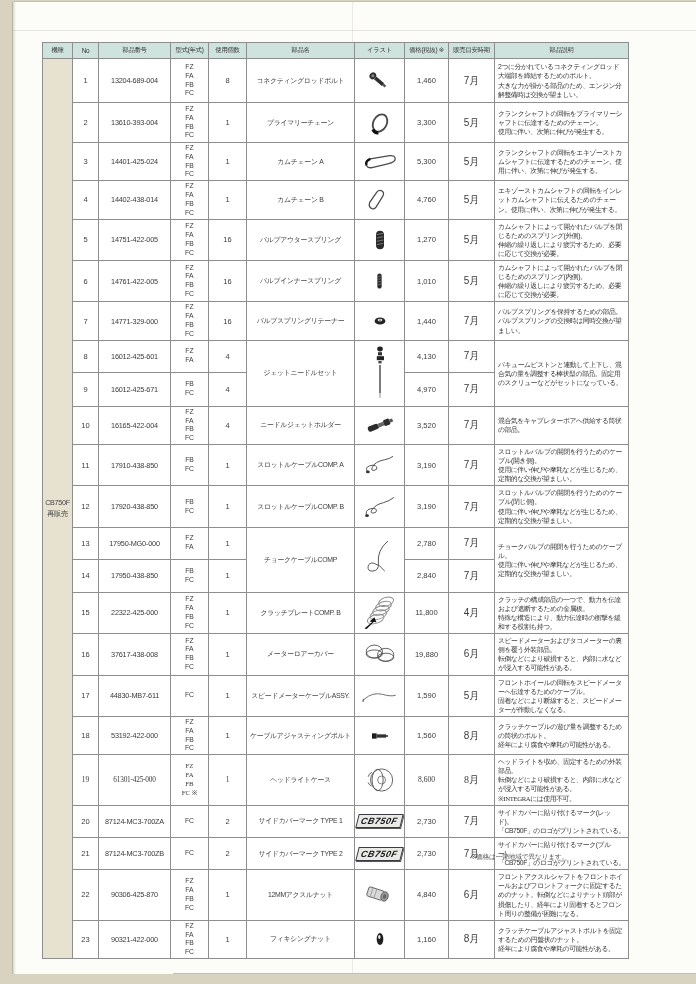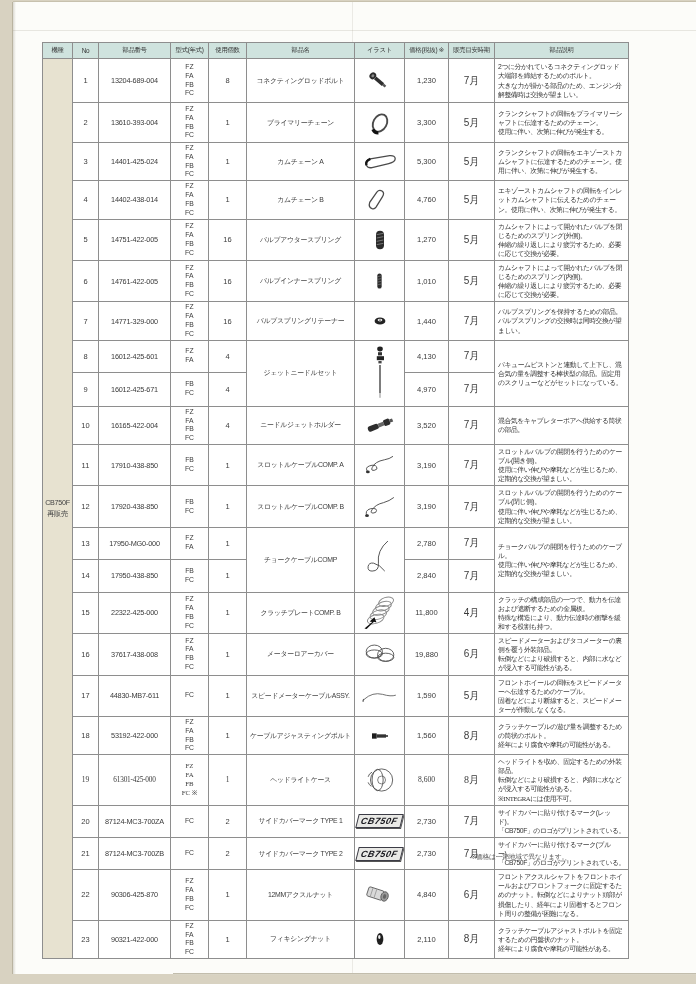--- a/index.html
+++ b/index.html
@@ -112,21 +112,21 @@
           <td class="qty">8</td>
           <td class="pname">コネクティングロッドボルト</td>
           <td class="illust"><span><svg width="38" height="24" viewBox="0 0 48 30">
                 <g transform="rotate(40 18 11)">
                   <ellipse cx="14" cy="11" rx="4" ry="4.5" fill="#2e2e2e"></ellipse>
                   <ellipse cx="14" cy="11" rx="1.7" ry="2" fill="#8a8a8a"></ellipse>
                   <rect x="18" y="9" width="13" height="4.5" fill="#2e2e2e"></rect>
                   <rect x="31" y="9.6" width="4" height="3.2" fill="#555"></rect>
                 </g>
               </svg></span></td>
-          <td class="price">1,230</td>
+          <td class="price">1,460</td>
           <td class="month">7月</td>
           <td class="desc">2つに分かれているコネクティングロッド大端部を締結するためのボルト。
 大きな力が掛かる部品のため、エンジン分解整備時は交換が望ましい。</td>
         </tr>
         <tr style="height: 40px;">
           <td class="no">2</td>
           <td class="pn">13610-393-004</td>
           <td class="types">FZ
 FA
 FB
@@ -501,21 +501,21 @@
           <td class="types">FZ
 FA
 FB
 FC</td>
           <td class="qty">1</td>
           <td class="pname">フィキシングナット</td>
           <td class="illust"><span><svg width="16" height="22" viewBox="0 0 24 30">
                 <ellipse cx="12" cy="15" rx="5" ry="9" fill="#1f1f1f"></ellipse>
                 <ellipse cx="11" cy="12" rx="1.8" ry="3" fill="#eee"></ellipse>
               </svg></span></td>
-          <td class="price">2,110</td>
+          <td class="price">1,160</td>
           <td class="month">8月</td>
           <td class="desc">クラッチケーブルアジャストボルトを固定するための円盤状のナット。
 経年により腐食や摩耗の可能性がある。</td>
         </tr>
       </tbody>
   </table>
 
   <div class="footnote">※価格は一部地域で異なります。</div>
 </div>
 

